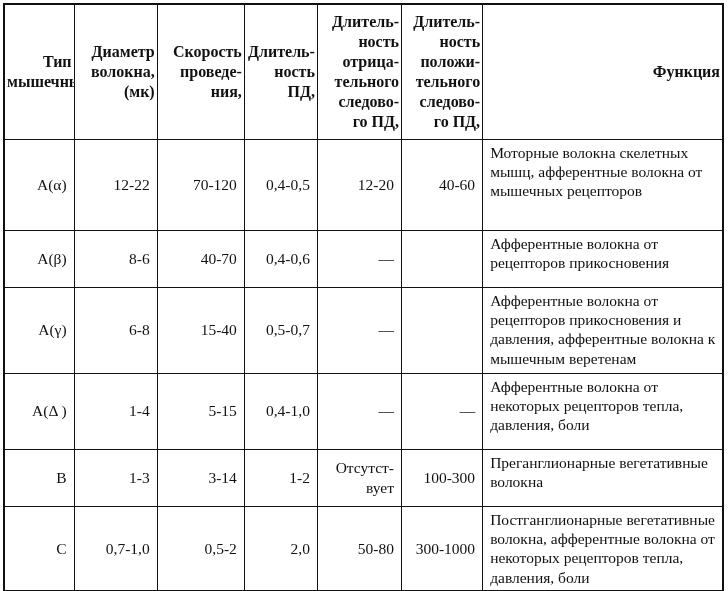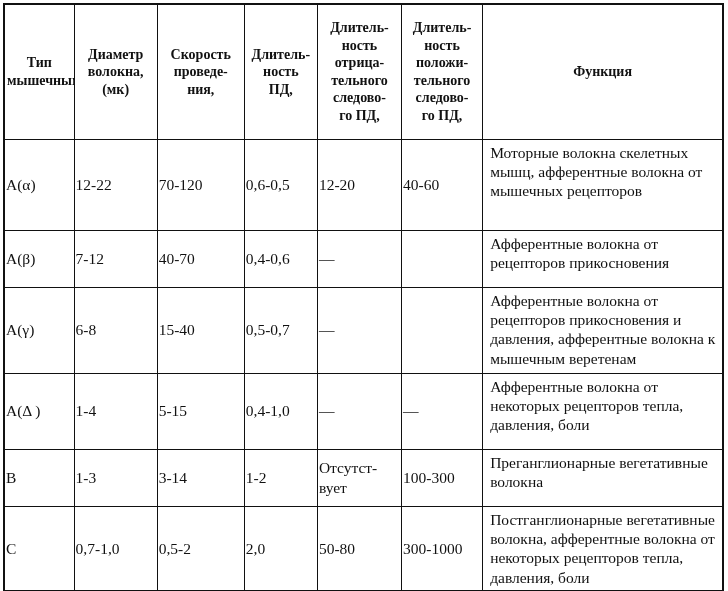--- a/index.html
+++ b/index.html
@@ -27,32 +27,32 @@
   }
   .fiber-table th,
   .fiber-table td {
     border: 1px solid #111111;
     box-sizing: border-box;
     white-space: pre-line;
     overflow: hidden;
   }
   .fiber-table th {
     font-weight: bold;
-    font-size: 14px;
+    font-size: 16px;
     line-height: 1.25;
-    text-align: center;
+    text-align: right;
     vertical-align: middle;
     padding: 2px 2px;
   }
   .fiber-table td {
     font-size: 15.5px;
     line-height: 1.25;
-    text-align: left;
+    text-align: right;
     vertical-align: middle;
-    padding: 2px 1px;
+    padding: 2px 7px;
   }
   .fiber-table td.func {
     text-align: left;
     vertical-align: top;
     padding: 3px 4px 3px 7px;
   }
   tr.r-header { height: 135px; }
   tr.r0 { height: 91px; }
   tr.r1 { height: 57px; }
   tr.r2 { height: 86px; }
@@ -100,28 +100,28 @@
 следово-
 го ПД,</th>
         <th>Функция</th>
       </tr>
     </thead>
     <tbody>
       <tr class="r0">
         <td>A(α)</td>
         <td>12-22</td>
         <td>70-120</td>
-        <td>0,6-0,5</td>
+        <td>0,4-0,5</td>
         <td>12-20</td>
         <td>40-60</td>
         <td class="func">Моторные волокна скелетных мышц, афферентные волокна от мышечных рецепторов</td>
       </tr>
       <tr class="r1">
         <td>A(β)</td>
-        <td>7-12</td>
+        <td>8-6</td>
         <td>40-70</td>
         <td>0,4-0,6</td>
         <td>—</td>
         <td></td>
         <td class="func">Афферентные волокна от рецепторов прикосновения</td>
       </tr>
       <tr class="r2">
         <td>A(γ)</td>
         <td>6-8</td>
         <td>15-40</td>

